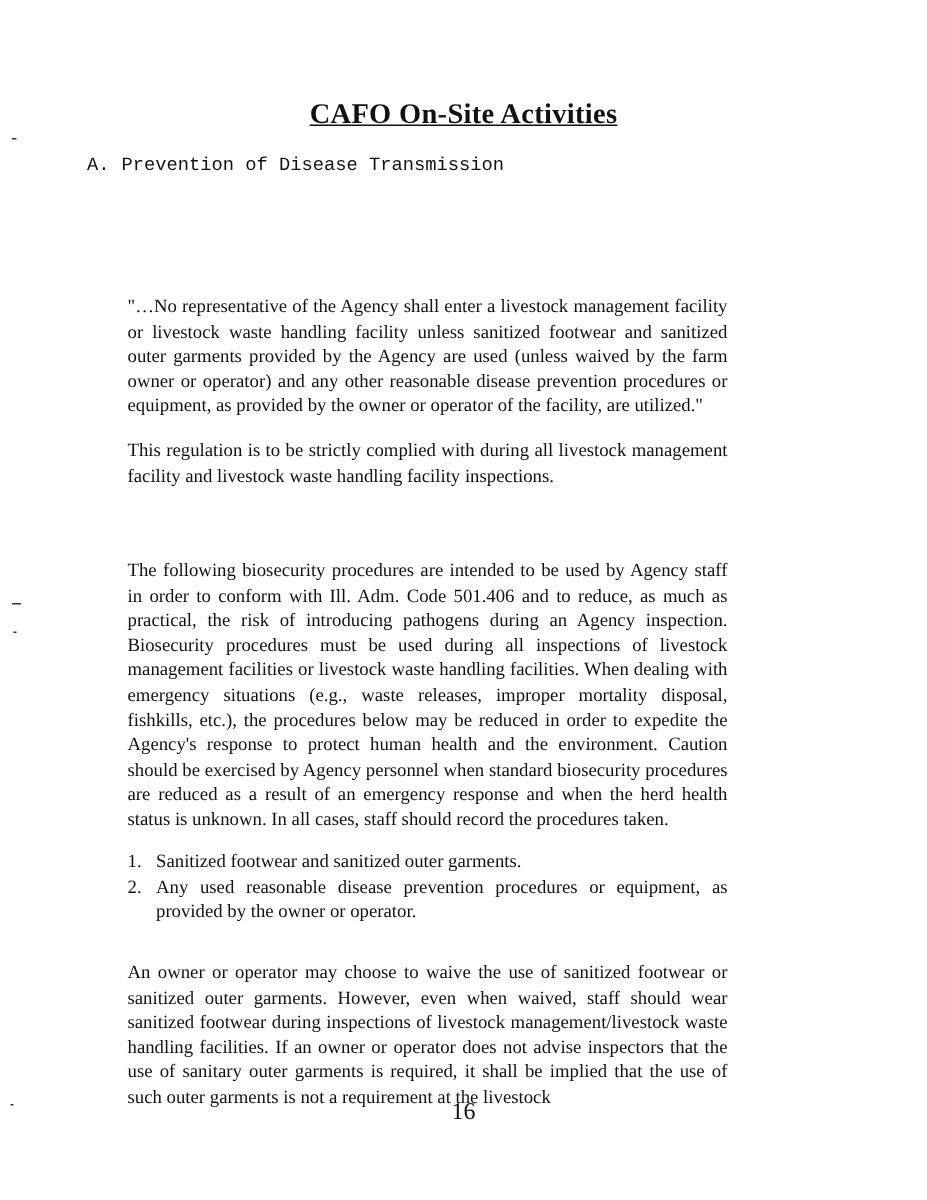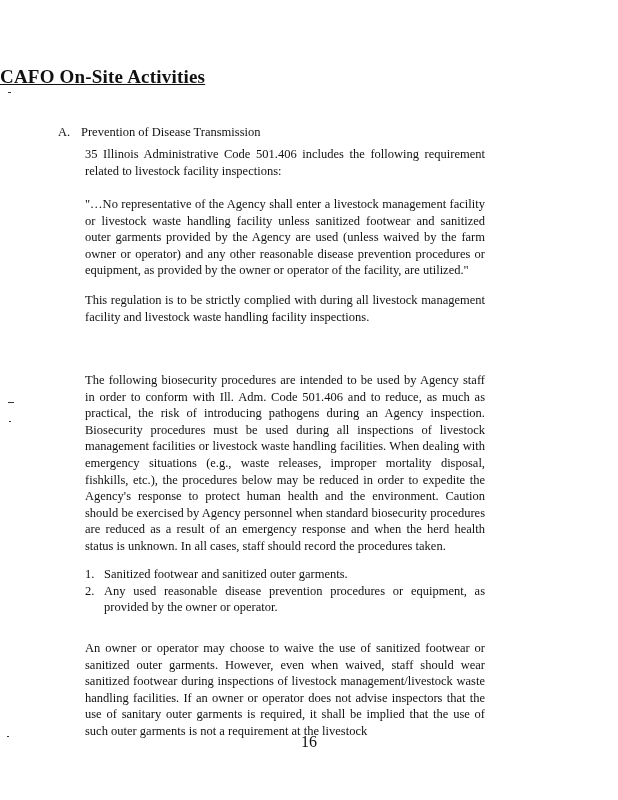--- a/index.html
+++ b/index.html
@@ -1,21 +1,21 @@
 <!DOCTYPE html>
 <html><head>
 <meta charset="utf-8">
 <style>
   html, body { margin: 0; padding: 0; background: #ffffff; }
   body { width: 618px; height: 800px; position: relative; overflow: hidden;
          font-family: "Liberation Serif", "DejaVu Serif", serif; color: #111; }
   .page { position: absolute; left: 0; top: 0; width: 618px; height: 800px; }
-  .title { position: absolute; left: 0; width: 618px; top: 66px; text-align: left;
+  .title { position: absolute; left: 0; width: 618px; top: 66px; text-align: center;
            font-size: 19px; font-weight: bold; text-decoration: underline; letter-spacing: 0.2px; }
-  .section { position: absolute; left: 58px; top: 125px; font-size: 12.5px; }
+  .section { position: absolute; left: 58px; top: 103px; font-size: 12.5px; font-family: Liberation Mono, monospace; }
   .section .num { display: inline-block; width: 23px; }
   .para { position: absolute; left: 85px; width: 400px; font-size: 12.5px; line-height: 16.6px;
           text-align: justify; }
   .para-intro { top: 146px; }
   .para-quote { top: 196px; }
   .para-reg { top: 292px; }
   .para-bio { top: 340px; margin-top: 32px; }
   .para-prior { top: 508px; }
   .list { position: absolute; left: 85px; width: 400px; top: 566px; font-size: 12.5px;
           line-height: 16.6px; margin: 0; padding: 0; list-style: none; }
@@ -28,21 +28,20 @@
 </head>
 <body>
 
 <div class="page">
   <div class="title">CAFO On-Site Activities</div>
 
   <div class="section">
     <span class="num">A.</span><span>Prevention of Disease Transmission</span>
   </div>
 
-  <div class="para para-intro">35 Illinois Administrative Code 501.406 includes the following requirement related to livestock facility inspections:</div>
   <div class="para para-quote">"…No representative of the Agency shall enter a livestock management facility or livestock waste handling facility unless sanitized footwear and sanitized outer garments provided by the Agency are used (unless waived by the farm owner or operator) and any other reasonable disease prevention procedures or equipment, as provided by the owner or operator of the facility, are utilized."</div>
   <div class="para para-reg">This regulation is to be strictly complied with during all livestock management facility and livestock waste handling facility inspections.</div>
   <div class="para para-bio">The following biosecurity procedures are intended to be used by Agency staff in order to conform with Ill. Adm. Code 501.406 and to reduce, as much as practical, the risk of introducing pathogens during an Agency inspection.  Biosecurity procedures must be used during all inspections of livestock management facilities or livestock waste handling facilities.  When dealing with emergency situations (e.g., waste releases, improper mortality disposal, fishkills, etc.), the procedures below may be reduced in order to expedite the Agency's response to protect human health and the environment.  Caution should be exercised by Agency personnel when standard biosecurity procedures are reduced as a result of an emergency response and when the herd health status is unknown.  In all cases, staff should record the procedures taken.</div>
 
   <ol class="list">
     <li>
       <span class="ln">1.</span>
       <span>Sanitized footwear and sanitized outer garments.</span>
     </li>
     <li>

